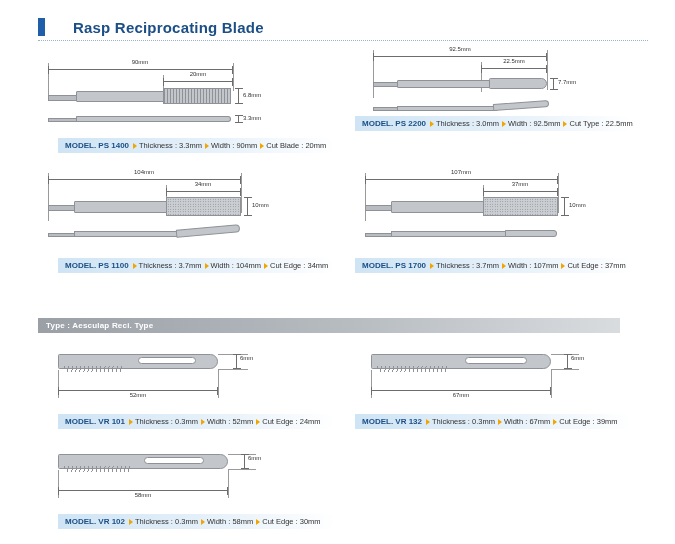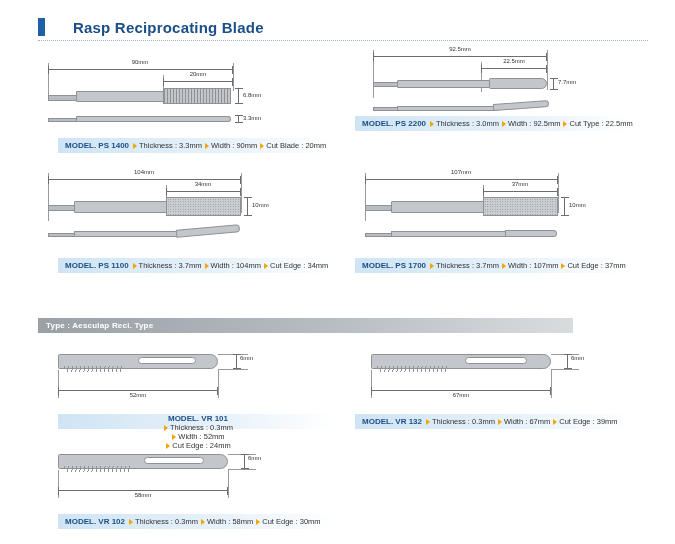--- a/index.html
+++ b/index.html
@@ -116,21 +116,21 @@
   .teeth {
     position: absolute;
     background:
       repeating-linear-gradient(90deg, #8e9296 0 1px, transparent 1px 3px),
       #c3c6ca;
     border: 1px solid #8e9296;
   }
 
   
   .type-bar {
-    position: absolute; left: 38px; width: 535px; height: 15px;
+    position: absolute; left: 38px; width: 582px; height: 15px;
     background: linear-gradient(to right, #9aa0a6 0%, #b8bdc2 55%, #d9dcdf 100%);
     display: flex; align-items: center; padding-left: 8px;
   }
   .type-label { color: #fff; font-size: 8px; font-weight: bold; letter-spacing: .2px; }
 
   
   .vr-blade { position: absolute; }
   .vr-body {
     position: absolute;
     background: #c3c6ca;
@@ -341,21 +341,21 @@
       </div>
       <div class="guide" style="left:20px; top:28px; height:28px;"></div>
       <div class="guide" style="left:180px; top:28px; height:28px;"></div>
       <div class="dim" style="left:20px; top:48px; width:160px;"></div>
       <div class="dim-label" style="left:100px; top:50px;">52mm</div>
       <div class="hguide" style="left:180px; top:12px; width:30px;"></div>
       <div class="hguide" style="left:180px; top:27px; width:30px;"></div>
       <div class="vdim" style="left:198px; top:12px; height:15px;"></div>
       <div class="vdim-label" style="left:202px; top:13px;">6mm</div>
     </div>
-    <div class="model-strip" style="position:absolute; left:20px; top:72px;flex-direction:column;">
+    <div class="model-strip" style="position:absolute; left:20px; top:72px;">
       <span class="model-name">MODEL. VR 101</span>
       <span class="spec">
           <i class="tri"></i>
           <span>Thickness : 0.3mm</span>
         </span>
       <span class="spec">
           <i class="tri"></i>
           <span>Width : 52mm</span>
         </span>
       <span class="spec">

